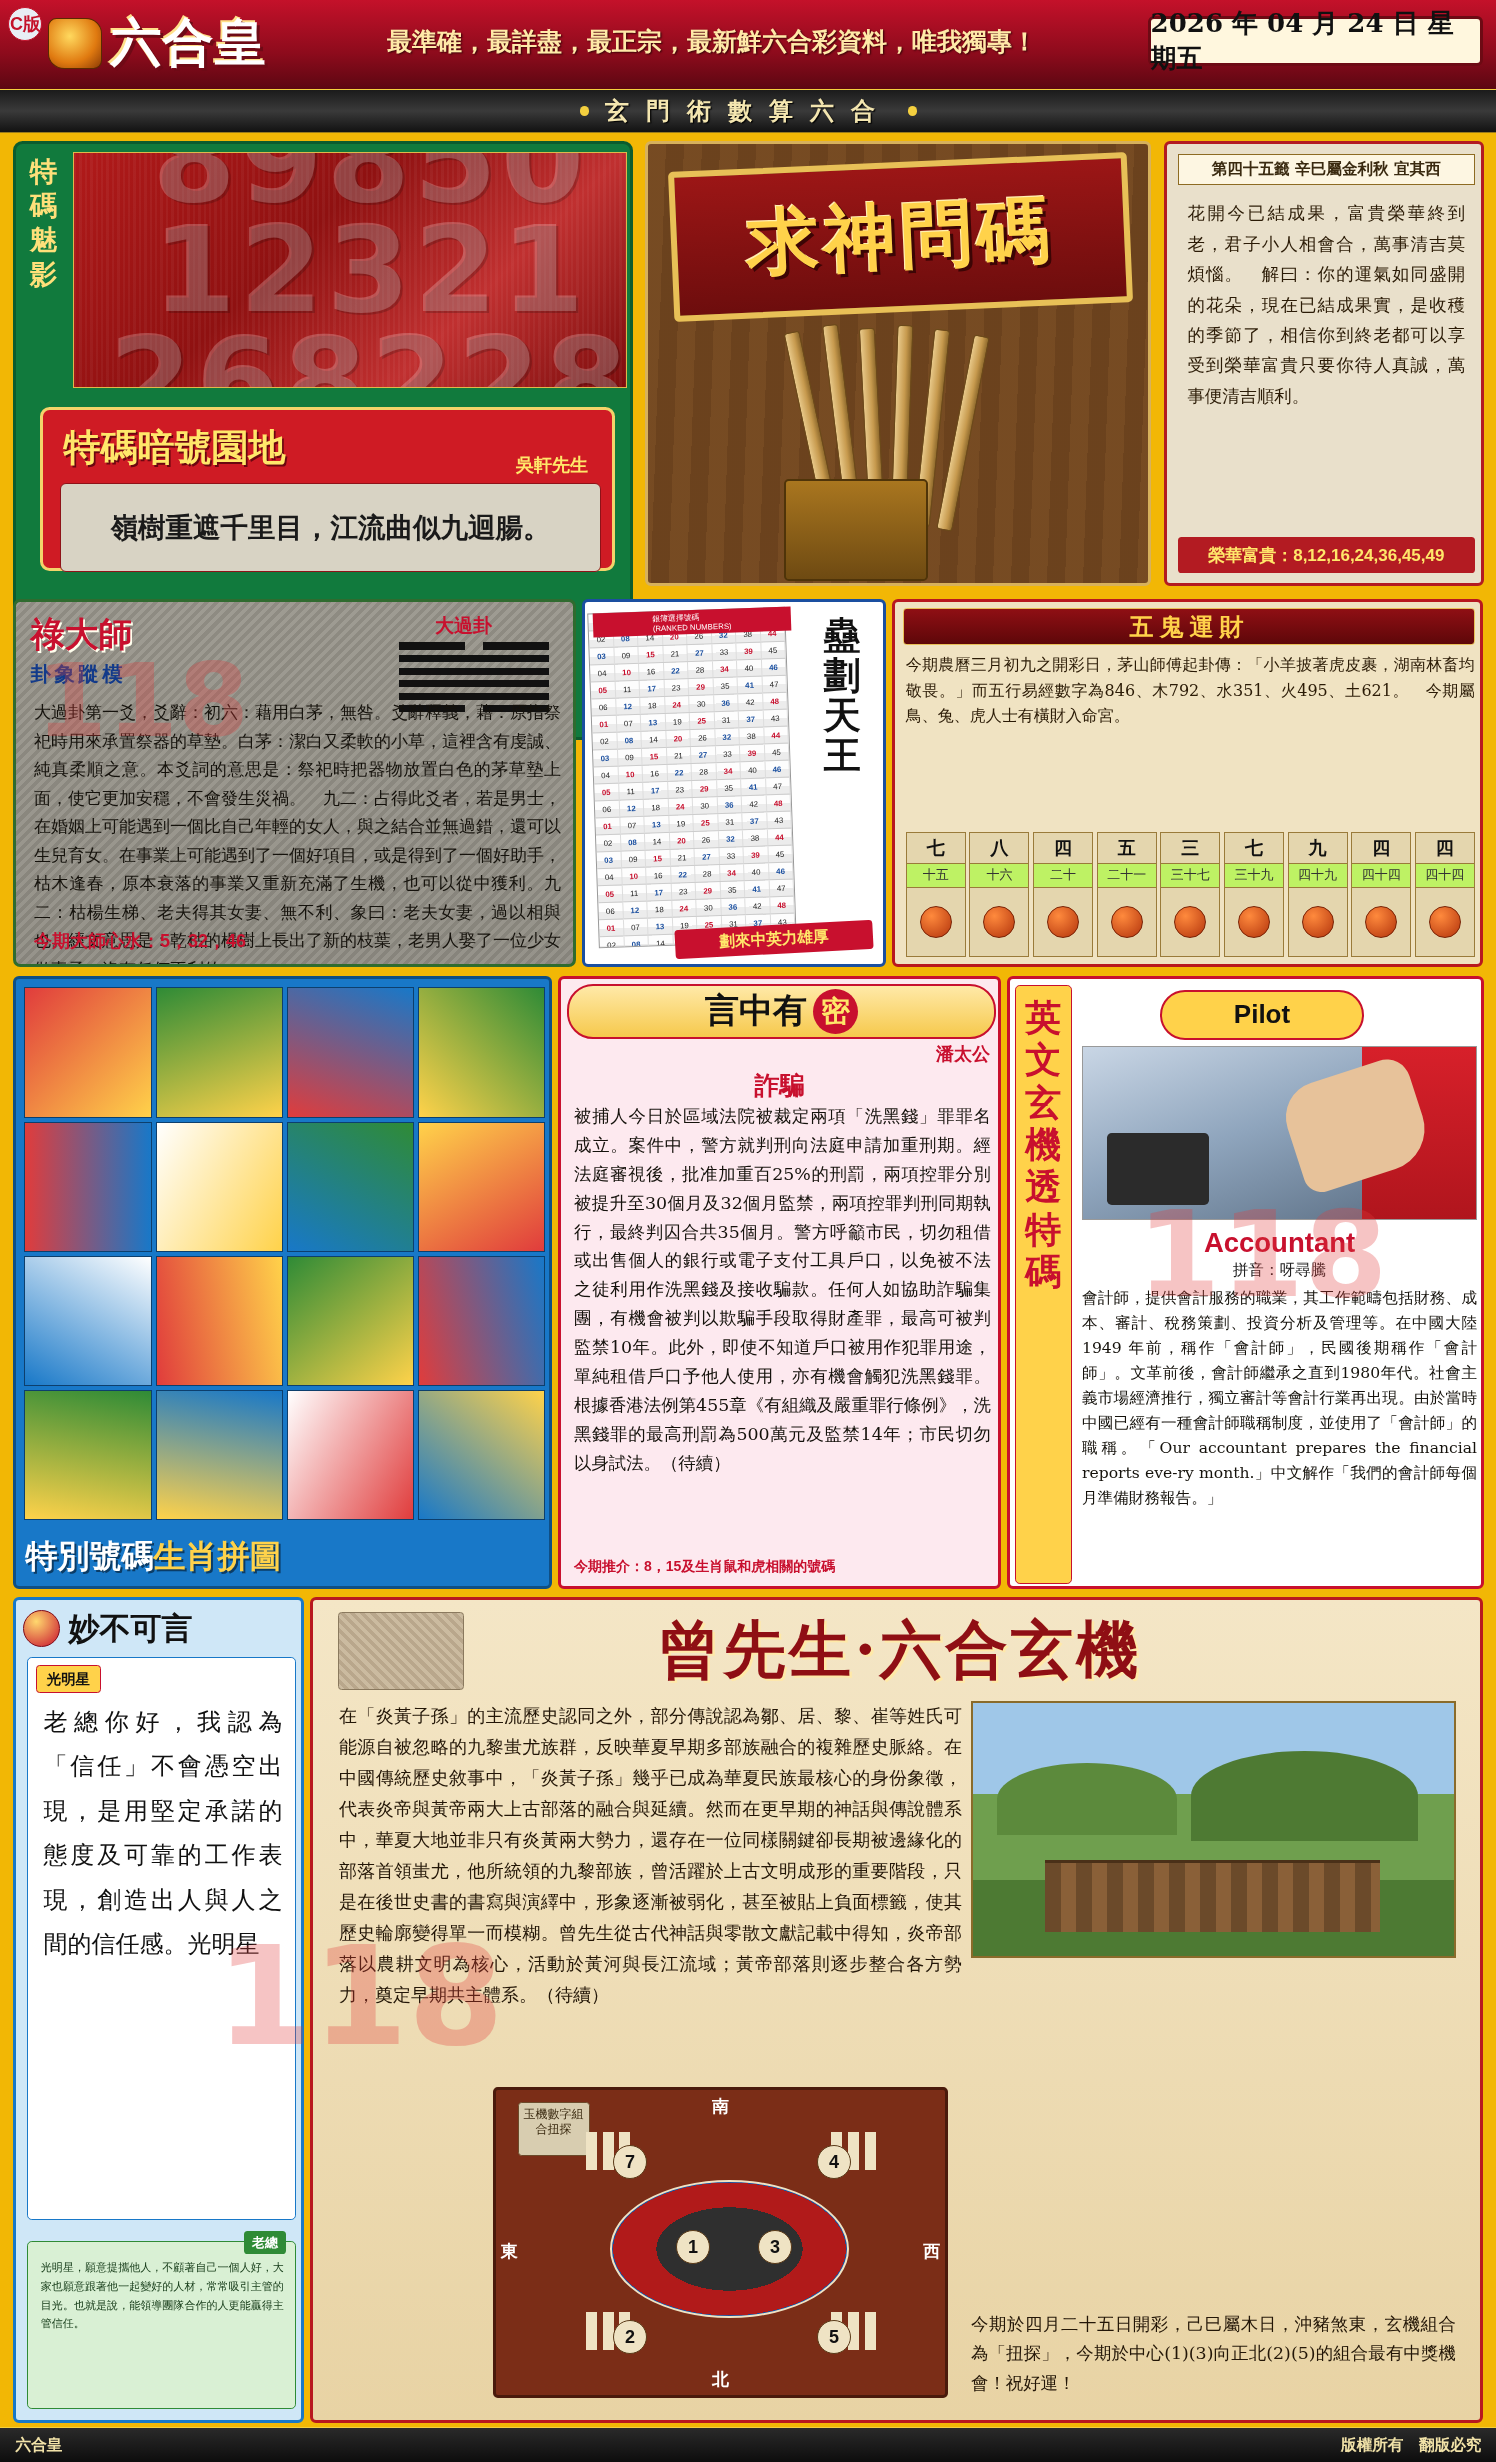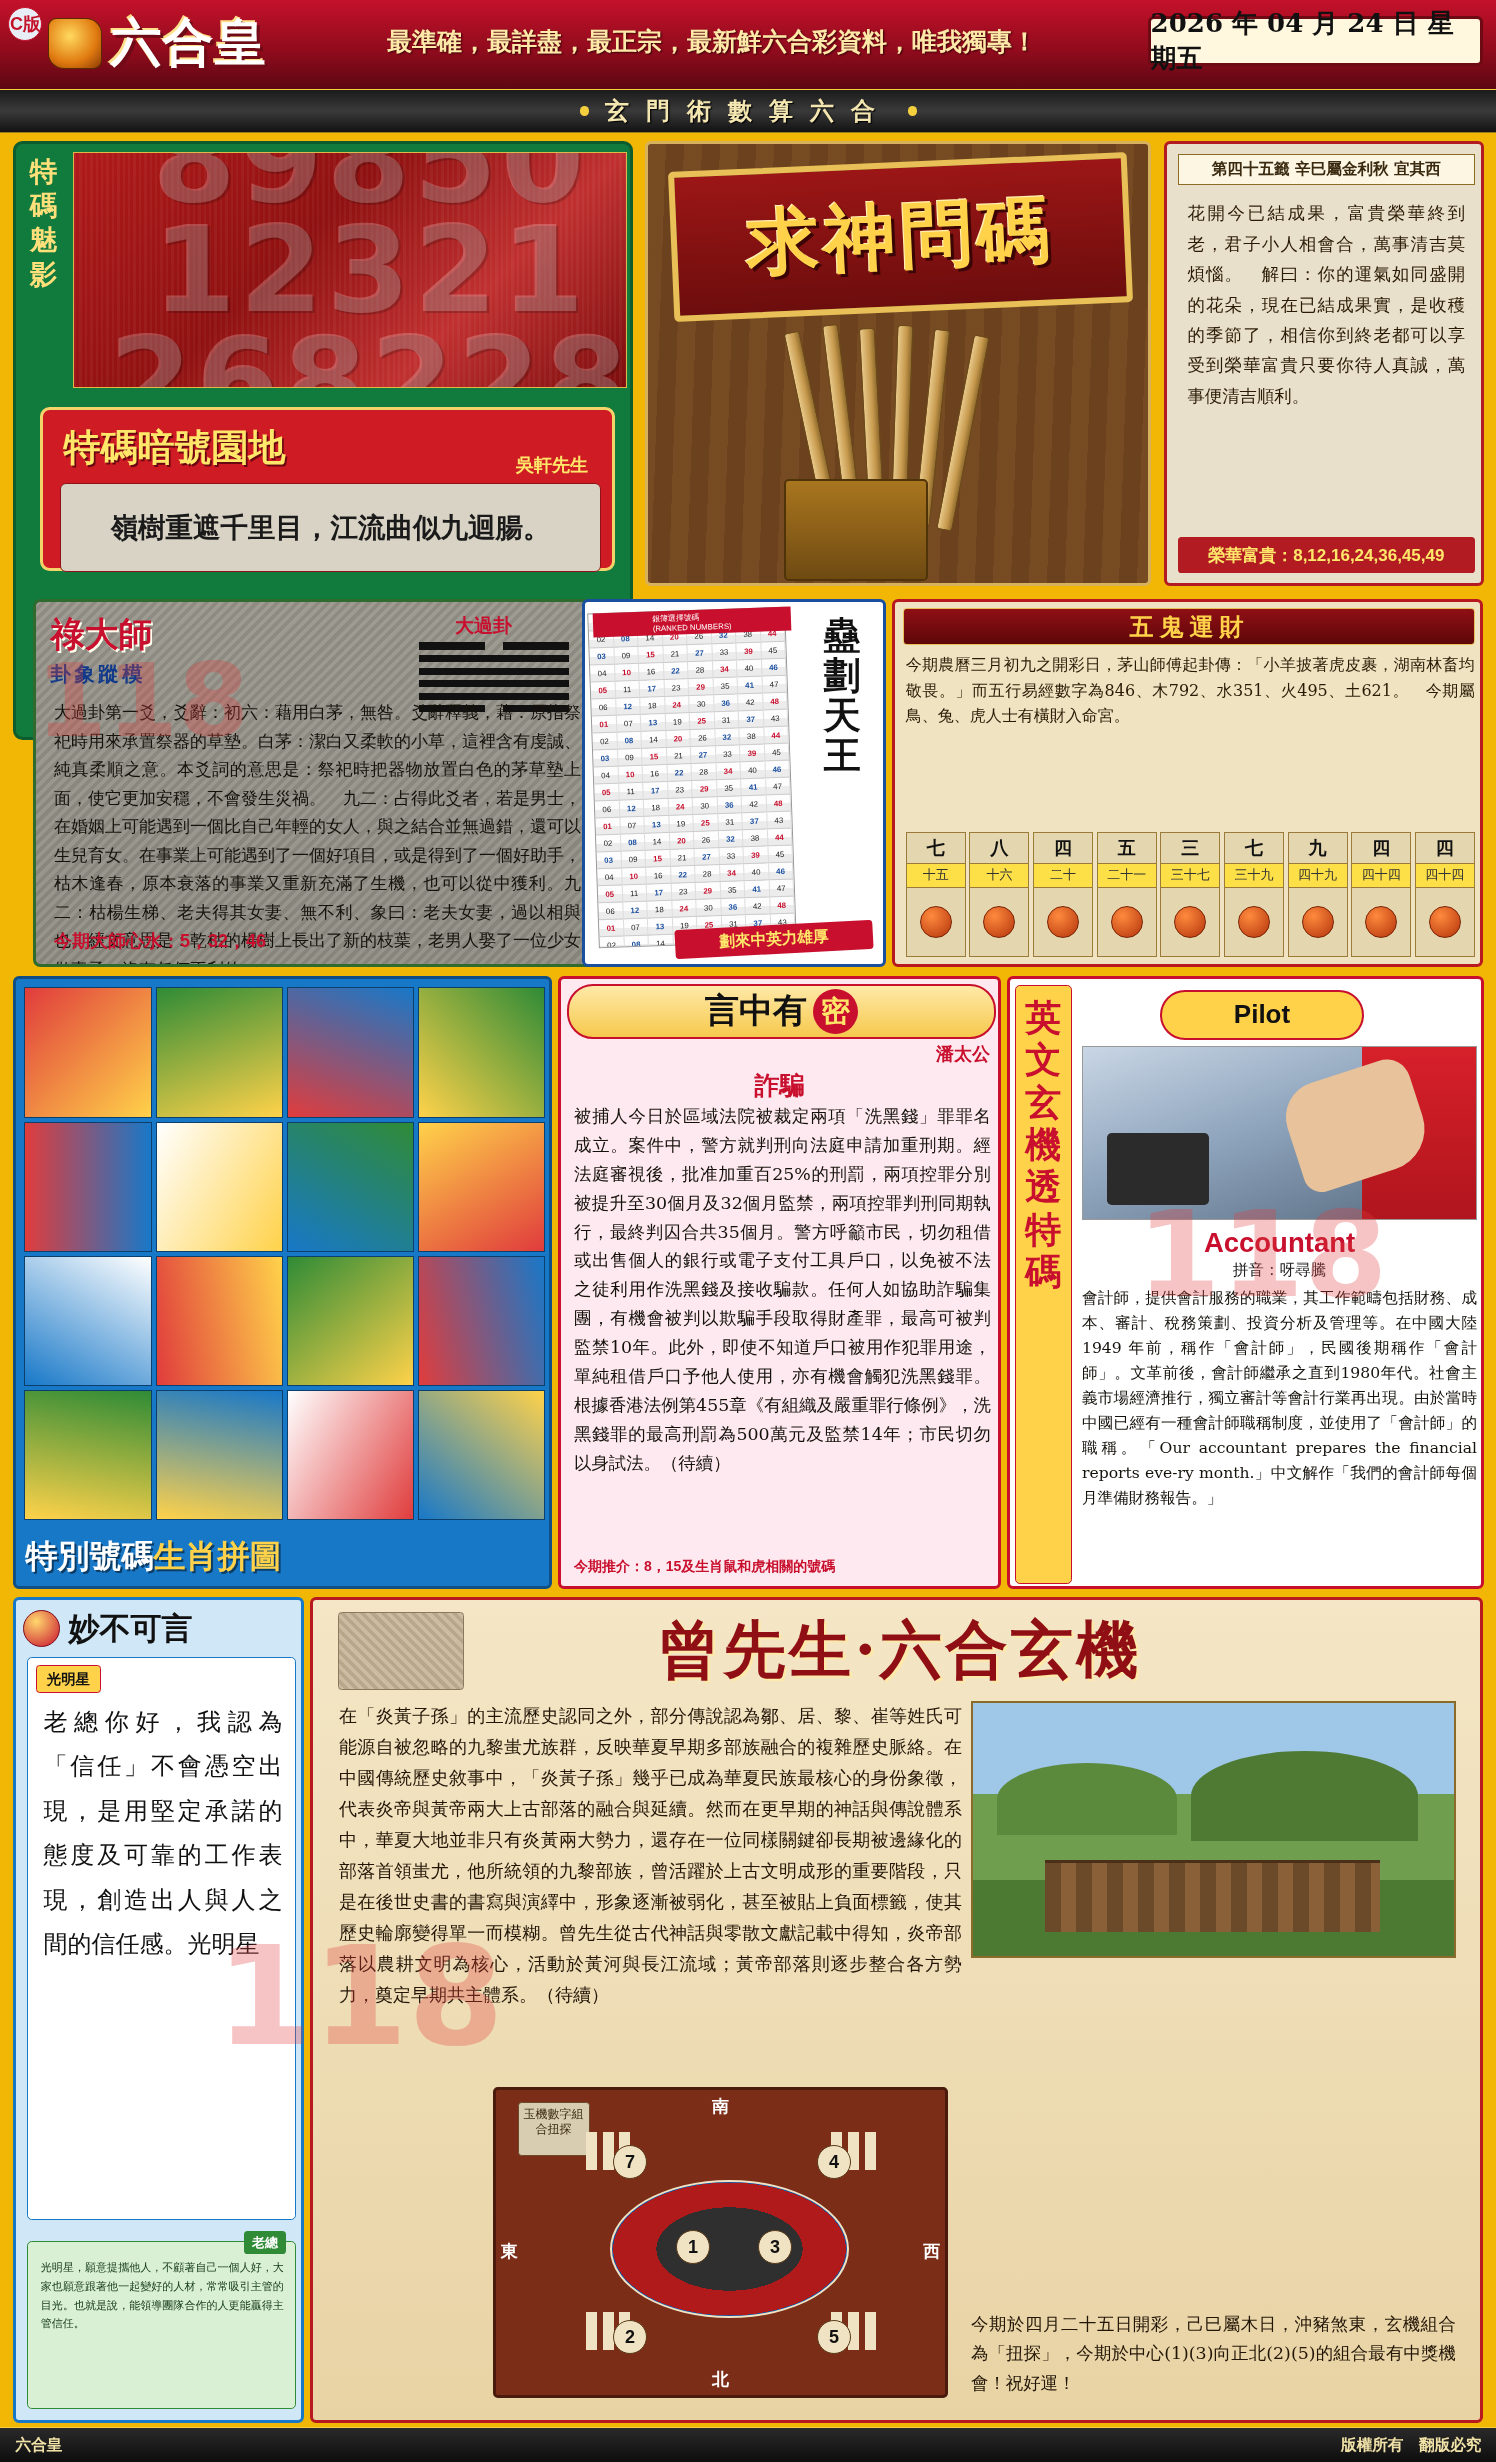--- a/index.html
+++ b/index.html
@@ -158,21 +158,21 @@
     display:flex; align-items:center; justify-content:center;
     font-size:17px; font-weight:bold;
   }
 
   
   .p-guadashi {
     left:13px; top:599px; width:563px; height:368px;
     background:
       linear-gradient(180deg, rgba(0,0,0,0.0), rgba(0,0,0,0.05)),
       repeating-linear-gradient(135deg,#9e9b92 0 3.6px,#8e8b82 3.6px 7.2px);
-    border:3.6px solid #2f6b2f; border-radius:7.2px;margin-left:20px;
+    border:3.6px solid #2f6b2f; border-radius:7.2px;
   }
   .gds-logo {
     position:absolute; left:14.4px; top:9.6px; width:162px; height:72px;
   }
   .gds-logo-top { font-family:"DejaVu Serif", serif; font-size:34px; font-weight:bold; color:#c8102e; text-shadow:1.8px 1.8px 0 #ffe; }
   .gds-logo-bot { font-family:"DejaVu Serif", serif; font-size:20.4px; font-weight:bold; color:#123a8a; letter-spacing:3.6px; margin-top:2.4px; }
   .gua-title { position:absolute; left:419px; top:10.8px; font-size:19px; font-weight:bold; color:#c8102e; }
   .gua-lines { position:absolute; left:383px; top:35px; width:150px; }
   .gua-line { height:7.2px; margin:5.4px 0; background:#111; }
   .gua-line.broken { background:linear-gradient(90deg,#111 0 44%, transparent 44% 56%, #111 56% 100%); }
@@ -226,21 +226,21 @@
     color:#ffd24a; letter-spacing:6px;
   }
   .wg-body {
     position:absolute; left:10.8px; top:50px; width:569px;
     font-size:16px; line-height:1.6; color:#2b1b06; text-align:justify;
     font-family:"DejaVu Serif", serif;
   }
   .wg-grid { position:absolute; left:10.8px; bottom:7.2px; width:569px; height:125px; display:flex; gap:3.6px; }
   .wg-col { flex:1; background:#e4d6ae; border:1.2px solid #9a7b3a; display:flex; flex-direction:column; }
   .wg-col .c1 { height:31px; display:flex; align-items:center; justify-content:center; font-size:18px; font-weight:bold; color:#111; border-bottom:1.2px solid #9a7b3a; }
-  .wg-col .c2 { height:24px; display:flex; align-items:center; justify-content:center; font-size:13px; color:#333; border-bottom:1.2px solid #9a7b3a; background:#fde047;}
+  .wg-col .c2 { height:24px; display:flex; align-items:center; justify-content:center; font-size:13px; color:#333; border-bottom:1.2px solid #9a7b3a; background:#bef264;}
   .wg-col .c3 { flex:1; display:flex; align-items:center; justify-content:center; }
   .wg-chip { width:32px; height:32px; border-radius:50%; background:radial-gradient(circle at 35% 30%, #ff8a3d, #b3340c); border:1.8px solid #7a2205; }
 
   
   .p-shengxiao {
     left:13px; top:976px; width:539px; height:613px;
     background:#1878c8; border:3.6px solid #0f4f85; border-radius:6px;
   }
   .sx-art { position:absolute; left:8.4px; top:8.4px; width:521px; height:533px; display:grid; grid-template-columns:repeat(4,1fr); grid-template-rows:repeat(4,1fr); gap:3.6px; }
   .sx-cell { position:relative; overflow:hidden; border:1.2px solid #0d3f6d; }

